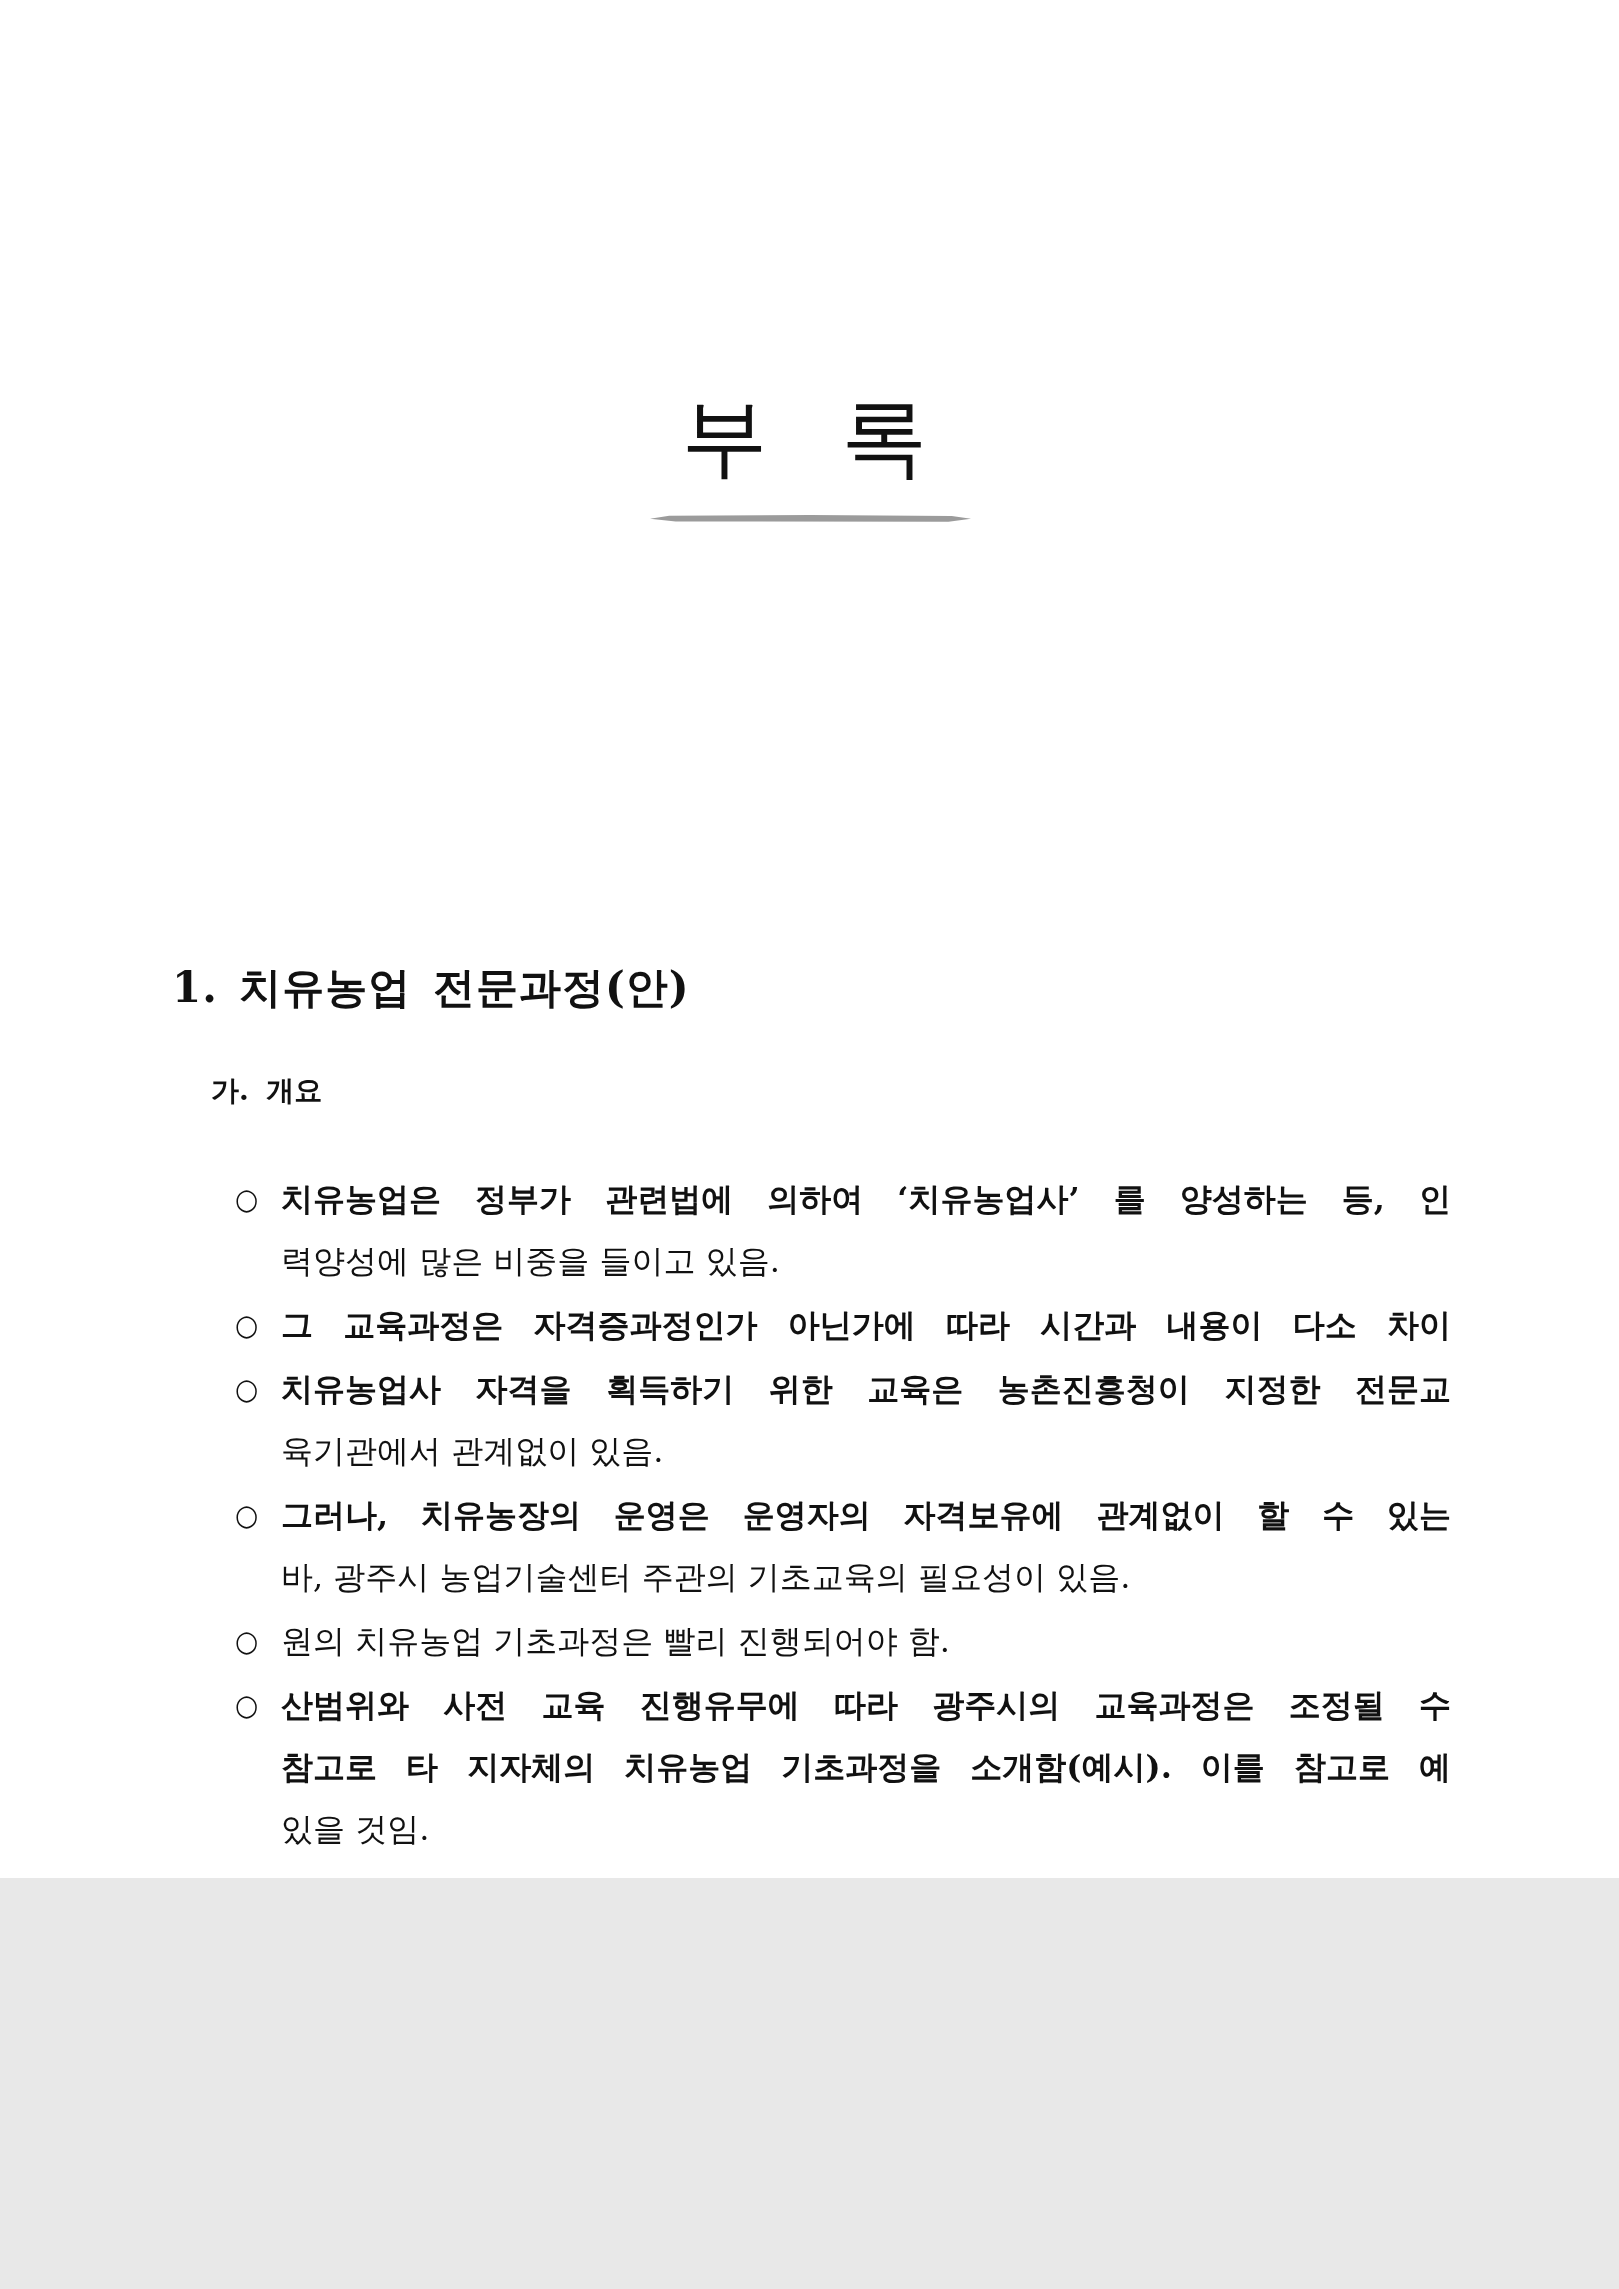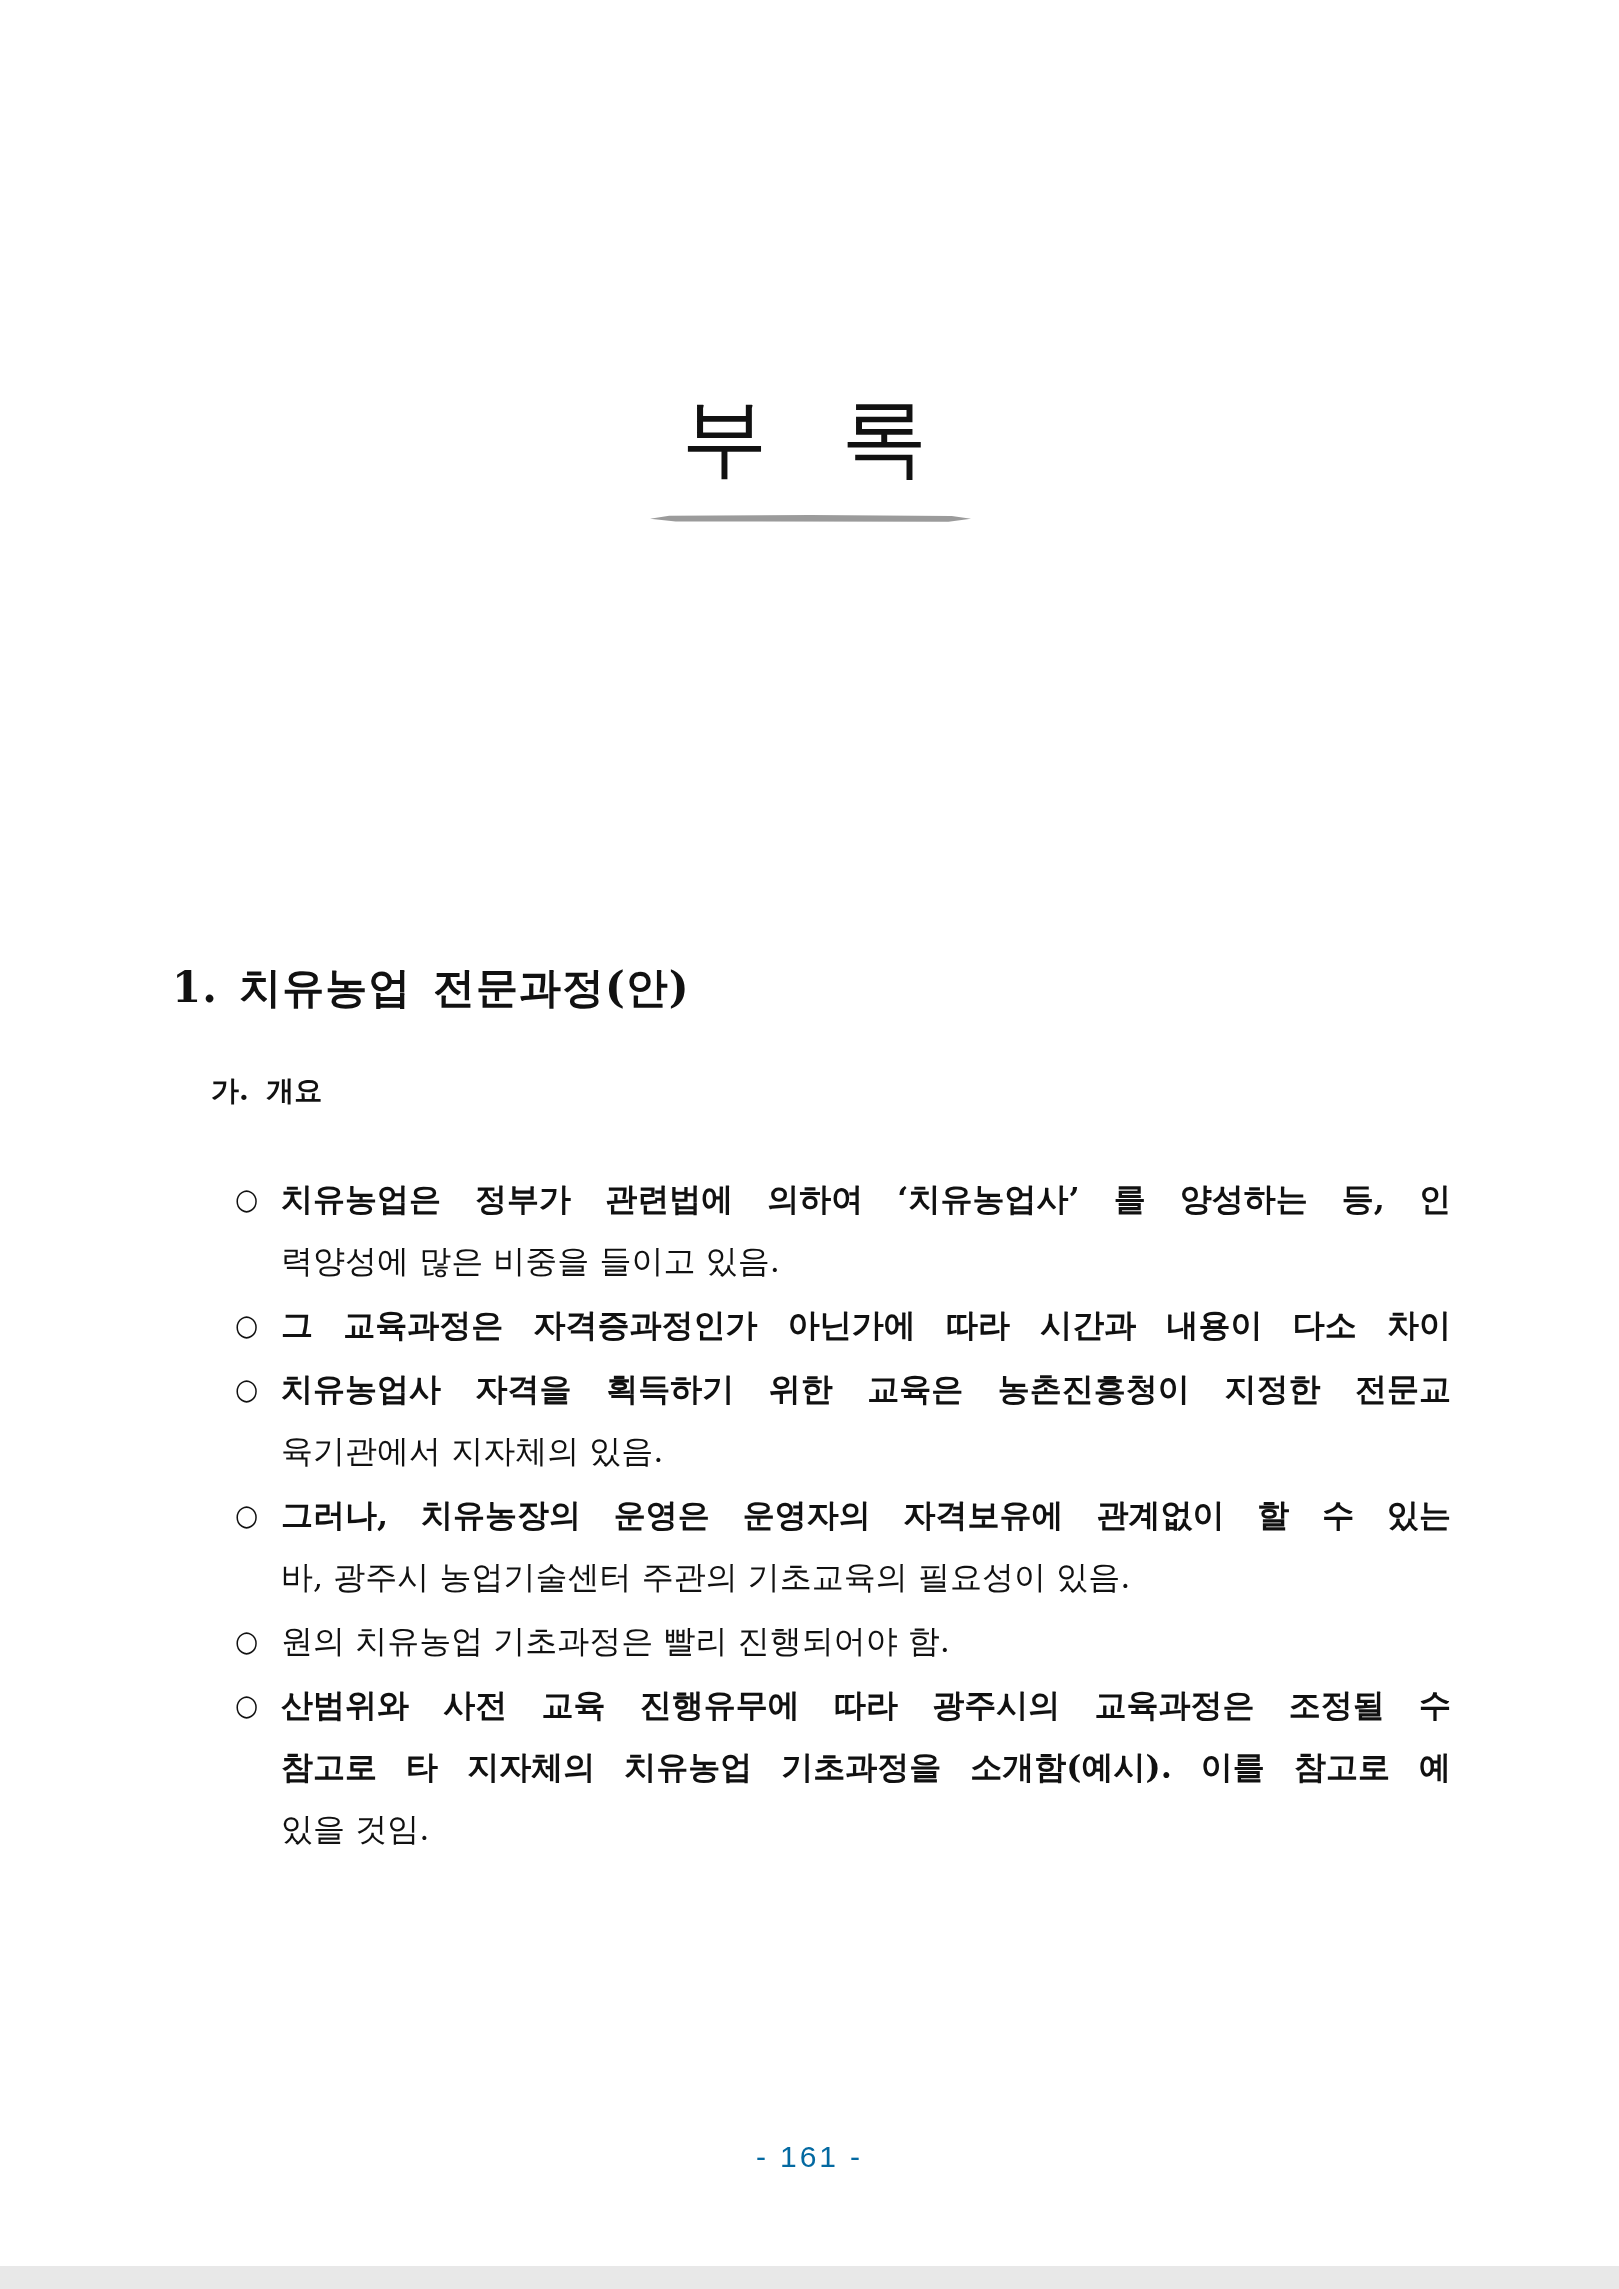--- a/index.html
+++ b/index.html
@@ -1,18 +1,18 @@
 <!DOCTYPE html>
 <html><head>
 <meta charset="utf-8">
 <style>
   html,body{margin:0;padding:0;background:#e8e8e8;}
   .page{
     position:relative;
-    width:1619px;height:2266px;
+    width:1619px;height:1878px;
     background:#ffffff;
     font-family:"DejaVu Serif","Liberation Serif",serif;
     color:#111111;
     overflow:hidden;
   }
   .doc-title{
     position:absolute;
     top:394px;left:0;right:0;
     text-align:center;
     font-size:86px;
@@ -111,21 +111,21 @@
       <div class="marker">○</div>
       <div class="lines">
         <div class="line j">그 교육과정은 자격증과정인가 아닌가에 따라 시간과 내용이 다소 차이</div>
       </div>
     </div>
 
     <div class="bullet">
       <div class="marker">○</div>
       <div class="lines">
         <div class="line j">치유농업사 자격을 획득하기 위한 교육은 농촌진흥청이 지정한 전문교</div>
-        <div class="line">육기관에서 지자체의 있음.</div>
+        <div class="line">육기관에서 관계없이 있음.</div>
       </div>
     </div>
 
     <div class="bullet">
       <div class="marker">○</div>
       <div class="lines">
         <div class="line j">그러나, 치유농장의 운영은 운영자의 자격보유에 관계없이 할 수 있는</div>
         <div class="line">바, 광주시 농업기술센터 주관의 기초교육의 필요성이 있음.</div>
       </div>
     </div>

